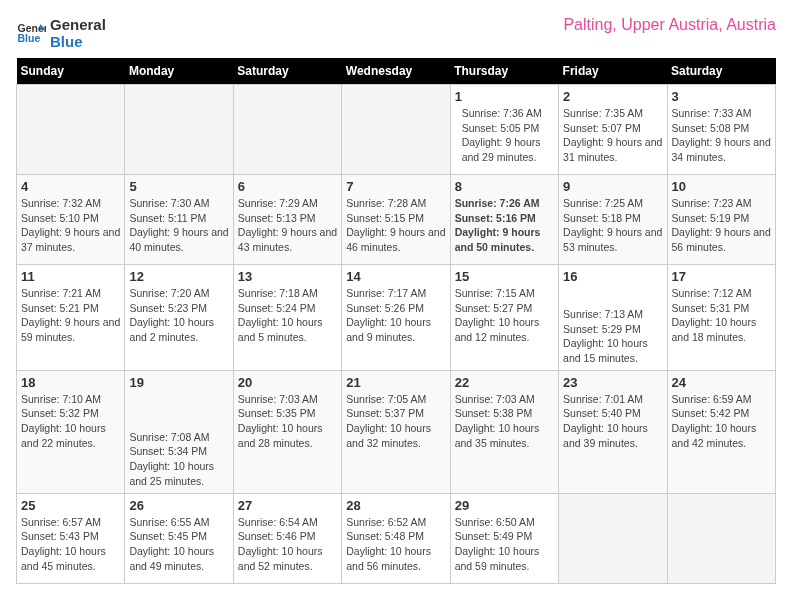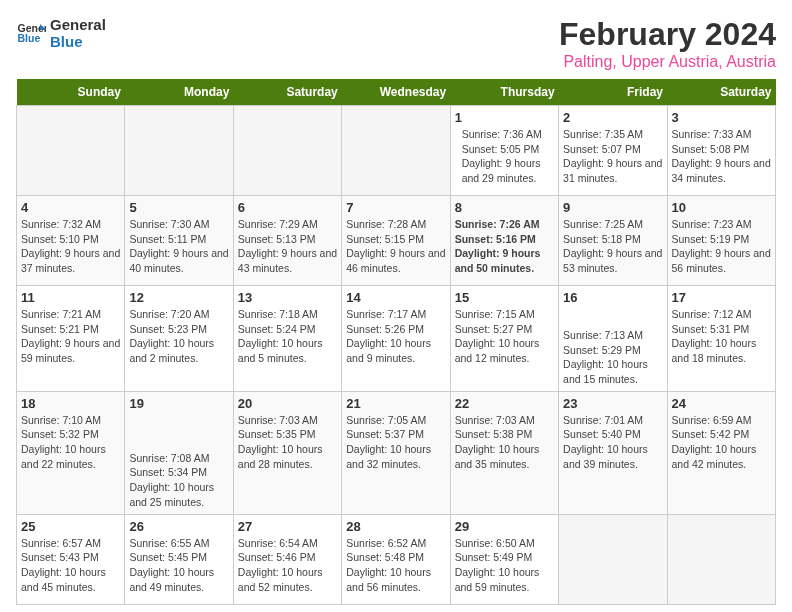--- a/index.html
+++ b/index.html
@@ -37,24 +37,24 @@
       font-size: 16px;
       font-weight: normal;
       color: #ec4899;
     }
     table {
       width: 100%;
       border-collapse: collapse;
       font-size: 11px;
     }
     thead tr th {
-      background-color: #4d7c0f;
+      background-color: #000000;
       color: #fff;
       padding: 6px 4px;
-      text-align: right;
+      text-align: left;
       font-size: 12px;
       font-weight: bold;
     }
     tbody tr td {
       border: 1px solid #ccc;
       vertical-align: top;
       padding: 4px;
       width: calc(100% / 7);
       min-height: 80px;
       height: 90px;
@@ -88,21 +88,20 @@
       <text x="2" y="18" font-size="14" font-weight="bold" fill="#333">General</text>
       <text x="2" y="32" font-size="14" font-weight="bold" fill="#2176bc">Blue</text>
       <polygon points="32,8 40,16 32,16" fill="#2176bc"></polygon>
     </svg>
     <div>
       <div style="font-size:15px;font-weight:bold;color:#333;">General</div>
       <div style="font-size:15px;font-weight:bold;color:#2176bc;">Blue</div>
     </div>
   </div>
   <div class="title-block">
-    <h1>February 2024</h1>
     <h2>Palting, Upper Austria, Austria</h2>
   </div>
 </div>
 
 <table>
   <thead>
     <tr id="weekday-header">
     <th>Sunday</th>
         <th>Monday</th>
         <th>Saturday</th>

